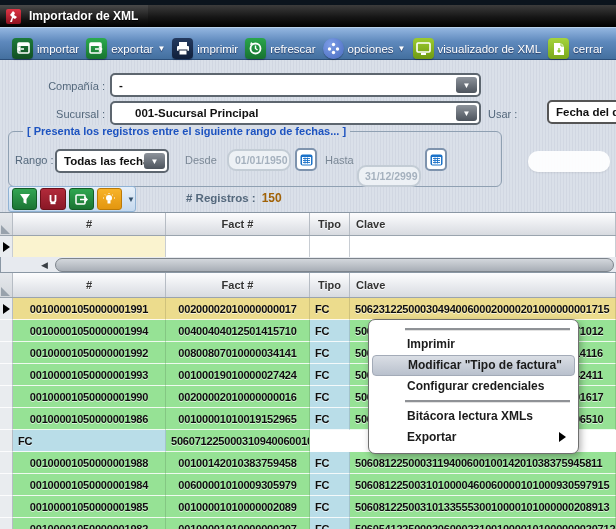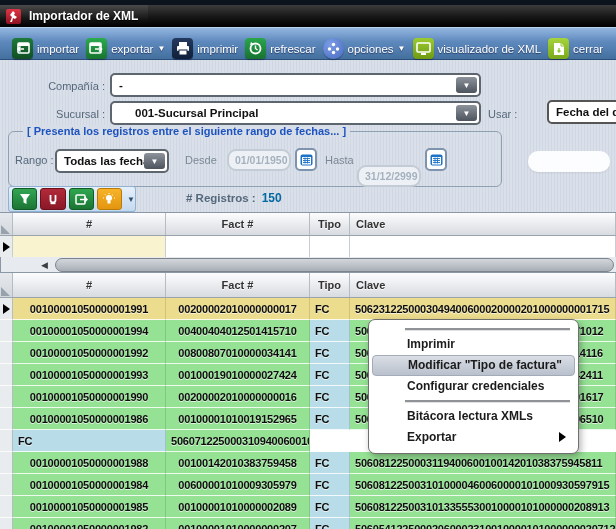--- a/index.html
+++ b/index.html
@@ -60,21 +60,21 @@
   .mini-bar{position:absolute;left:8px;top:186px;width:128px;height:26px;border:1px solid #8fb2d4;border-radius:3px;
     background:linear-gradient(#e7f0f9,#c5d9ee);display:flex;align-items:center;gap:3px;padding-left:3px;box-sizing:border-box;}
   .mini-btn{width:25px;height:20px;border-radius:3px;display:flex;align-items:center;justify-content:center;}
   .mb-filter{background:linear-gradient(#33a553,#1b7534);border:1px solid #135c27;}
   .mb-power{background:linear-gradient(#b22a3a,#8a1826);border:1px solid #6d1019;}
   .mb-export{background:linear-gradient(#2fa750,#1a7432);border:1px solid #135c27;}
   .mb-bulb{background:linear-gradient(#f7b32a,#e3960f);border:1px solid #bb7a08;}
   .mini-caret{color:#33506b;font-size:8px;margin-left:2px;}
   .registros{position:absolute;left:186px;top:191px;display:flex;gap:6px;align-items:center;}
   .registros .lab{color:#54687c;font-size:11.5px;font-weight:bold;}
-  .registros .val{color:#0369a1;font-size:12px;font-weight:bold;}
+  .registros .val{color:#a16207;font-size:12px;font-weight:bold;}
   
   .grid{position:absolute;left:0;width:616px;background:#fff;border-top:1px solid #8a97a4;}
   .grid-hdr,.grid-row,.filter-row{display:grid;grid-template-columns:13px 153px 144px 40px 1fr;}
   .grid-hdr{height:22px;background:linear-gradient(#fdfdfe,#e8eaee 55%,#d8dbe0);border-bottom:1px solid #9aa4ae;}
   .grid-hdr .hc{border-right:1px solid #b6bcc4;display:flex;align-items:center;justify-content:center;
     font-size:11px;font-weight:bold;color:#333;text-shadow:0 1px 0 rgba(255,255,255,.8);}
   .grid-hdr .hc.left{justify-content:flex-start;padding-left:6px;}
   .corner{background:linear-gradient(#e5e8ec,#d4d8dd);border-right:1px solid #b6bcc4;position:relative;}
   .corner:after{content:"";position:absolute;left:1px;bottom:1px;
     border-left:9px solid #98a2ac;border-top:9px solid transparent;}

